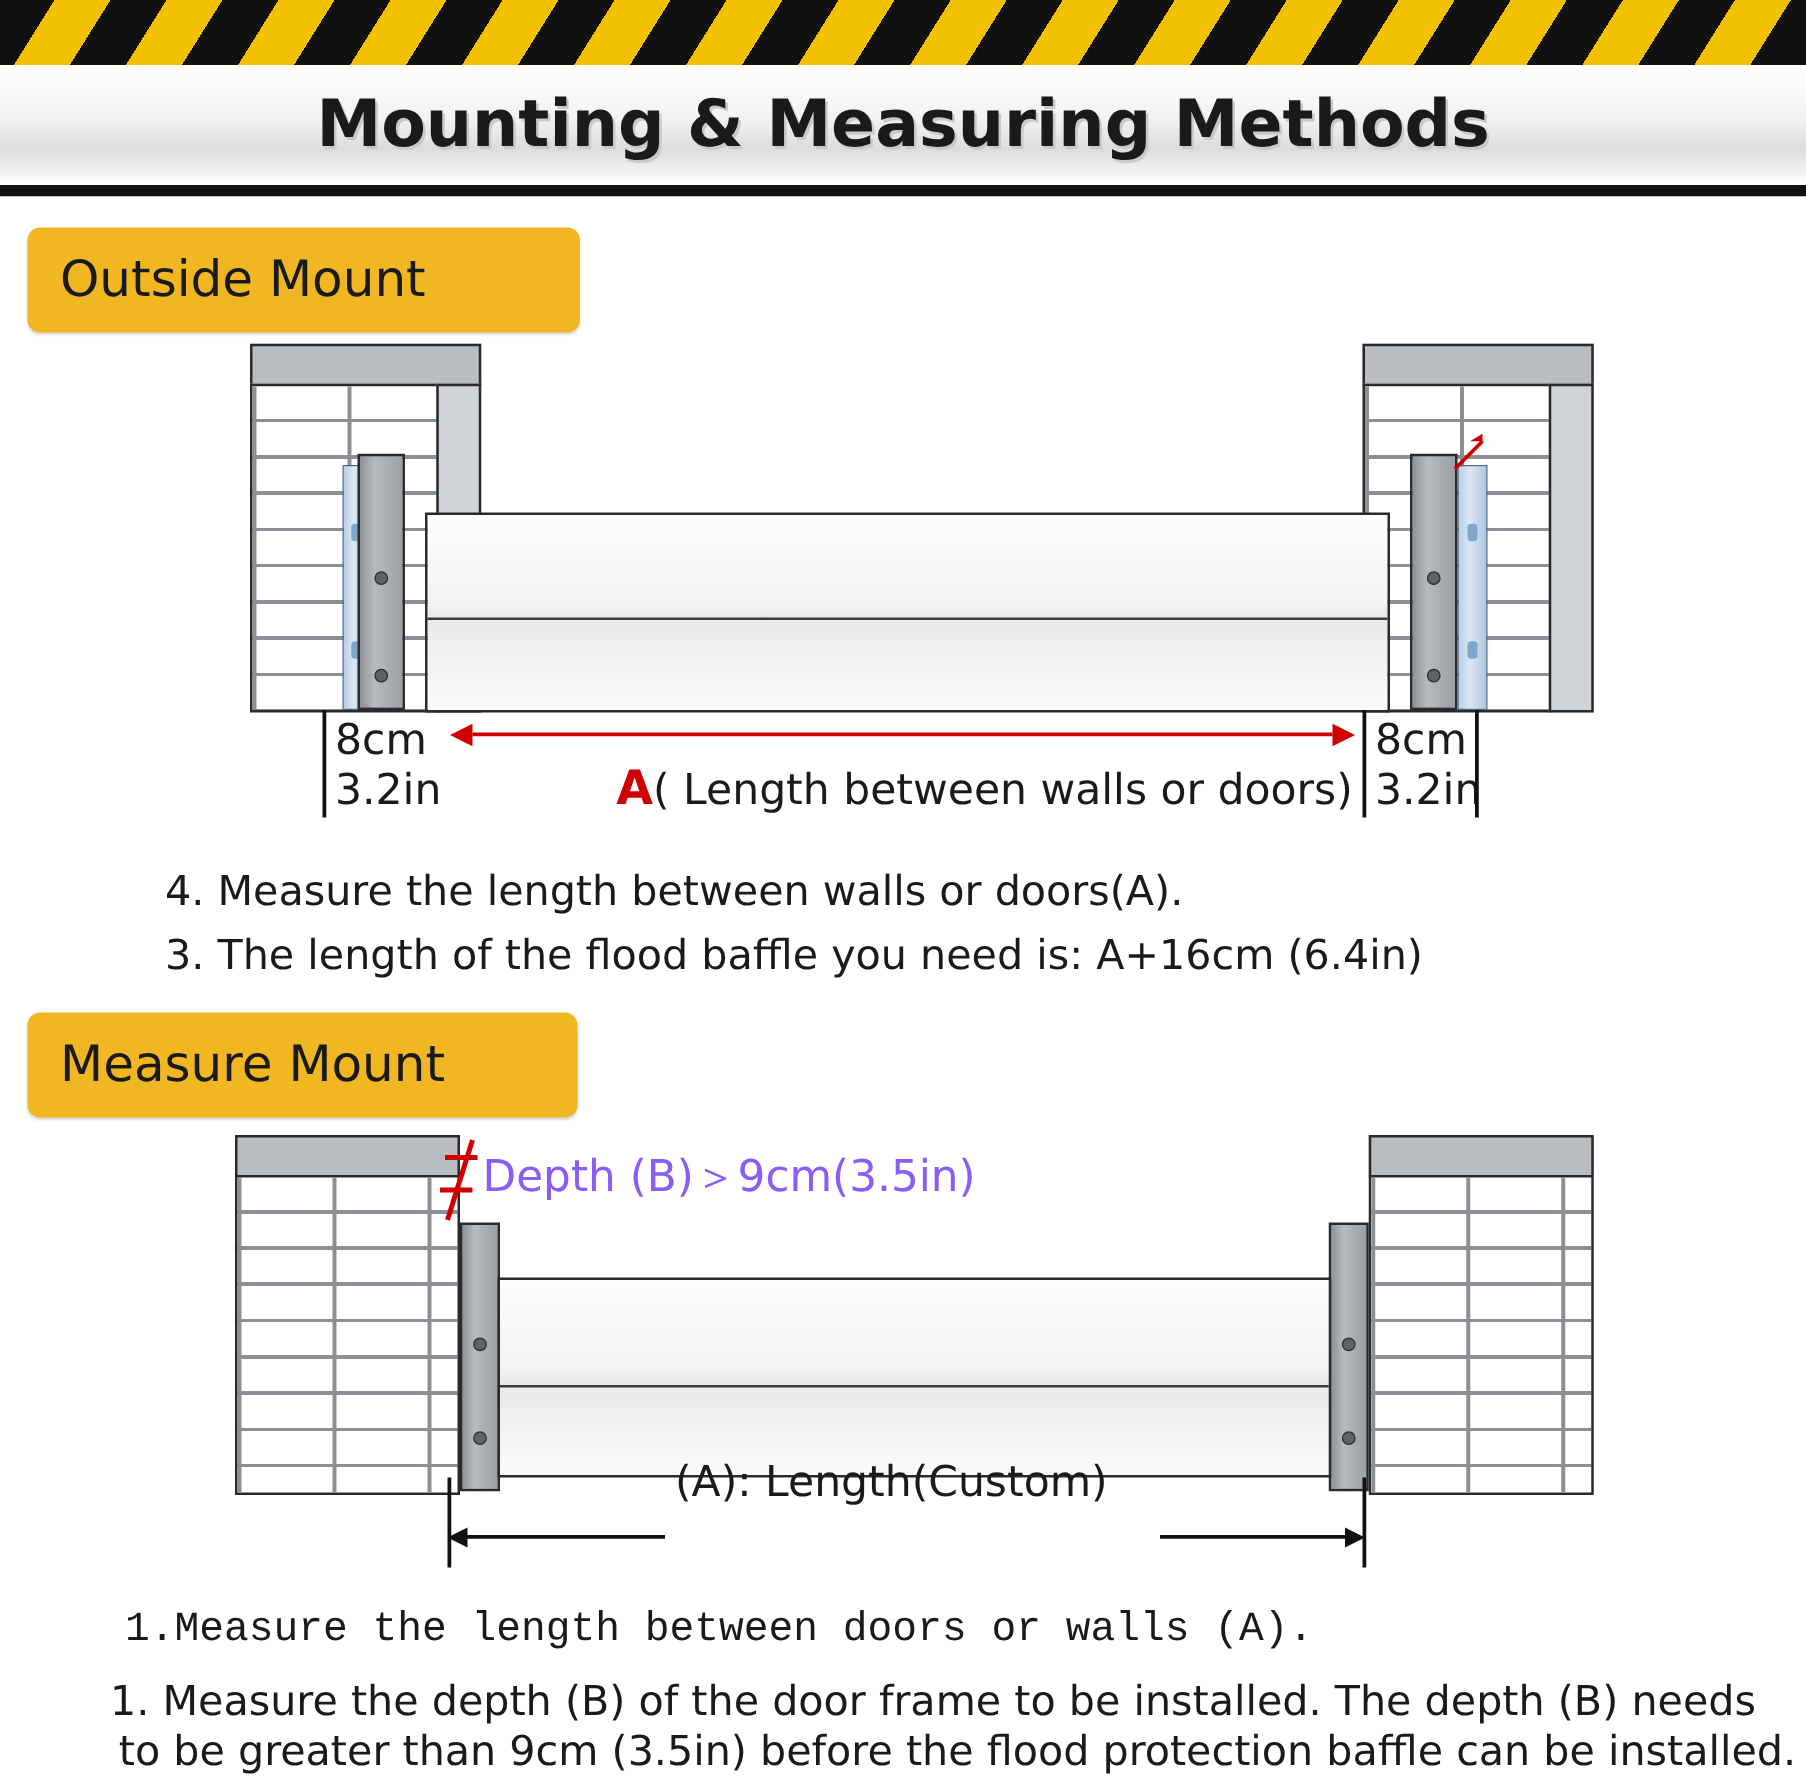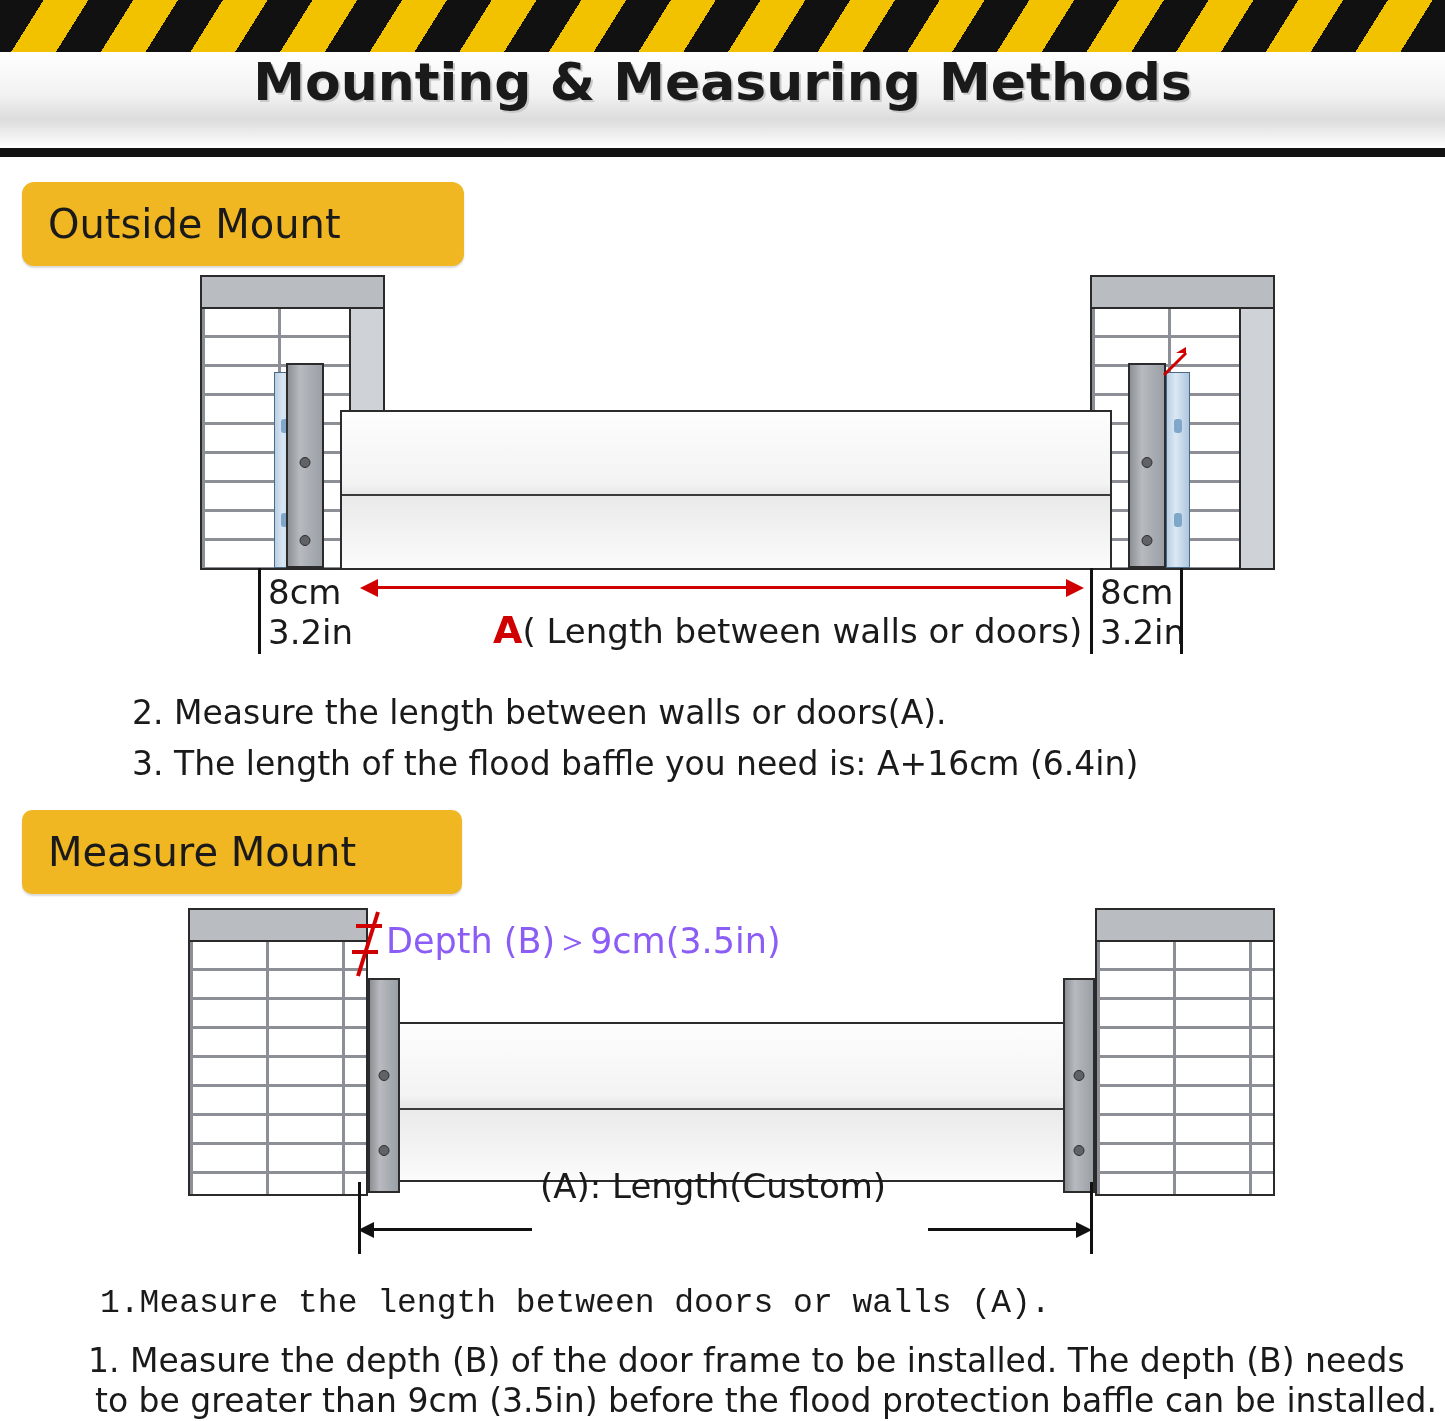--- a/index.html
+++ b/index.html
@@ -30,21 +30,21 @@
     border-bottom: 3px solid #111;
   }
   .header-band {
     position: absolute;
     left: 0; top: 52px;
     width: 1445px;
     height: 96px;
     background: linear-gradient(to bottom, #ffffff 0%, #f2f2f2 45%, #dcdcdc 70%, #ffffff 100%);
     border-bottom: 9px solid #111111;
     display: flex;
-    align-items: flex-start;
+    align-items: center;
     justify-content: center;
   }
   .header-title {
     font-size: 52px;
     font-weight: bold;
     color: #1a1a1a;
     letter-spacing: 0px;
     text-shadow: 2px 2px 0 #c9c9c9;
     white-space: nowrap;
   }
@@ -54,21 +54,21 @@
     position: absolute;
     background: #f0b723;
     border-radius: 10px;
     box-shadow: 0 2px 2px rgba(0,0,0,.15);
     display: flex;
     align-items: center;
     padding: 0 26px 0 26px;
     font-size: 40px;
     color: #1a1a1a;
   }
-  #pill-outside { left: 22px; top: 182px; width: 390px; height: 84px; border-radius: 12px; }
+  #pill-outside { left: 22px; top: 182px; width: 390px; height: 84px; }
   #pill-inside  { left: 22px; top: 810px; width: 388px; height: 84px; }
 
   
   .pillar { position: absolute; }
   .pillar .cap {
     position: absolute;
     left: 0; top: 0;
     width: 100%;
     height: 34px;
     background: #b9bcc0;
@@ -279,21 +279,21 @@
 <div class="tick" style="left:1180px; top:568px; height:86px;"></div>
 
 <div class="dimline" style="left:378px; top:586px; width:688px;"></div>
 <div class="arrow-l" style="left:360px; top:579px;"></div>
 <div class="arrow-r" style="left:1066px; top:579px;"></div>
 
 <div class="dimtext" style="left:493px; top:608px;">
   <span class="label-A">A</span><span>( Length between walls or doors)</span>
 </div>
 
-<div class="note" style="left:132px; top:693px;">2. Measure the length between walls or doors(A).</div>
+<div class="note" style="left:132px; top:693px;">4. Measure the length between walls or doors(A).</div>
 <div class="note" style="left:132px; top:744px;">3. The length of the flood baffle you need is: A+16cm (6.4in)</div>
 
 <div class="pill" id="pill-inside">
   <span>Measure Mount</span>
 </div>
 
 <div class="pillar" style="left:188px; top:908px; width:180px; height:288px;">
   <div class="cap"></div>
   <div class="body" style="top:32px; height:256px; width:180px;"></div>
 </div>

